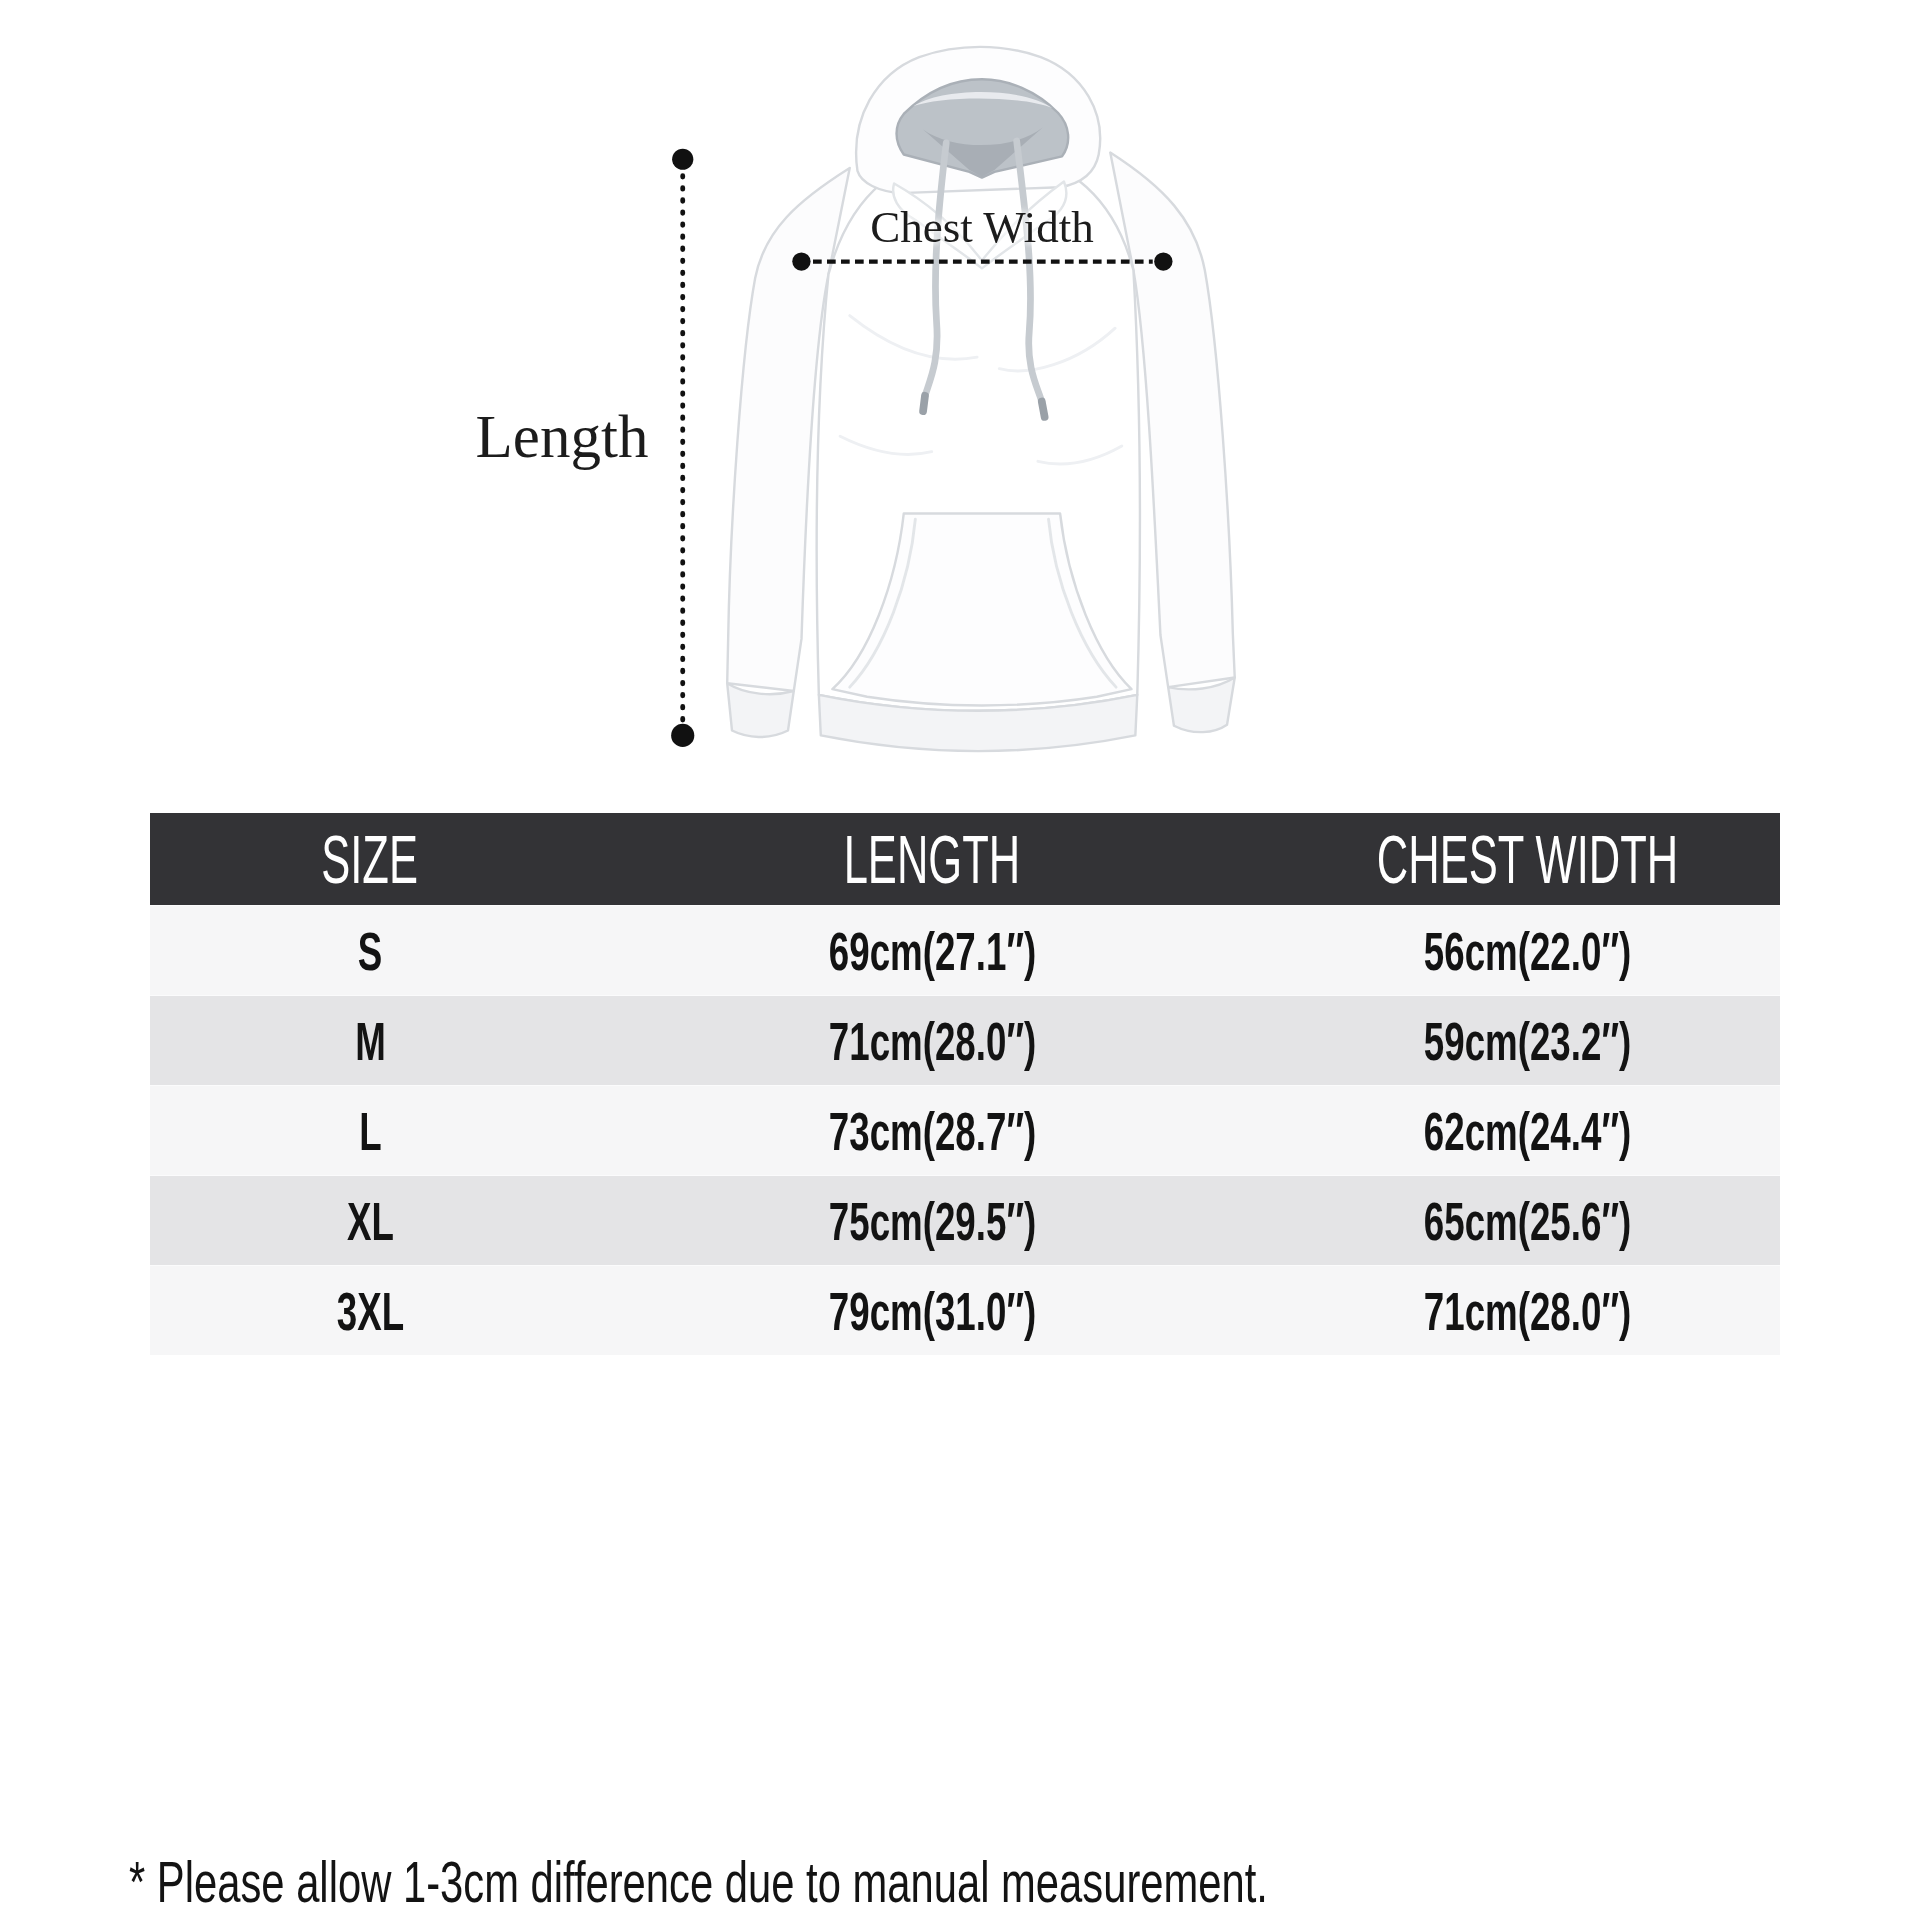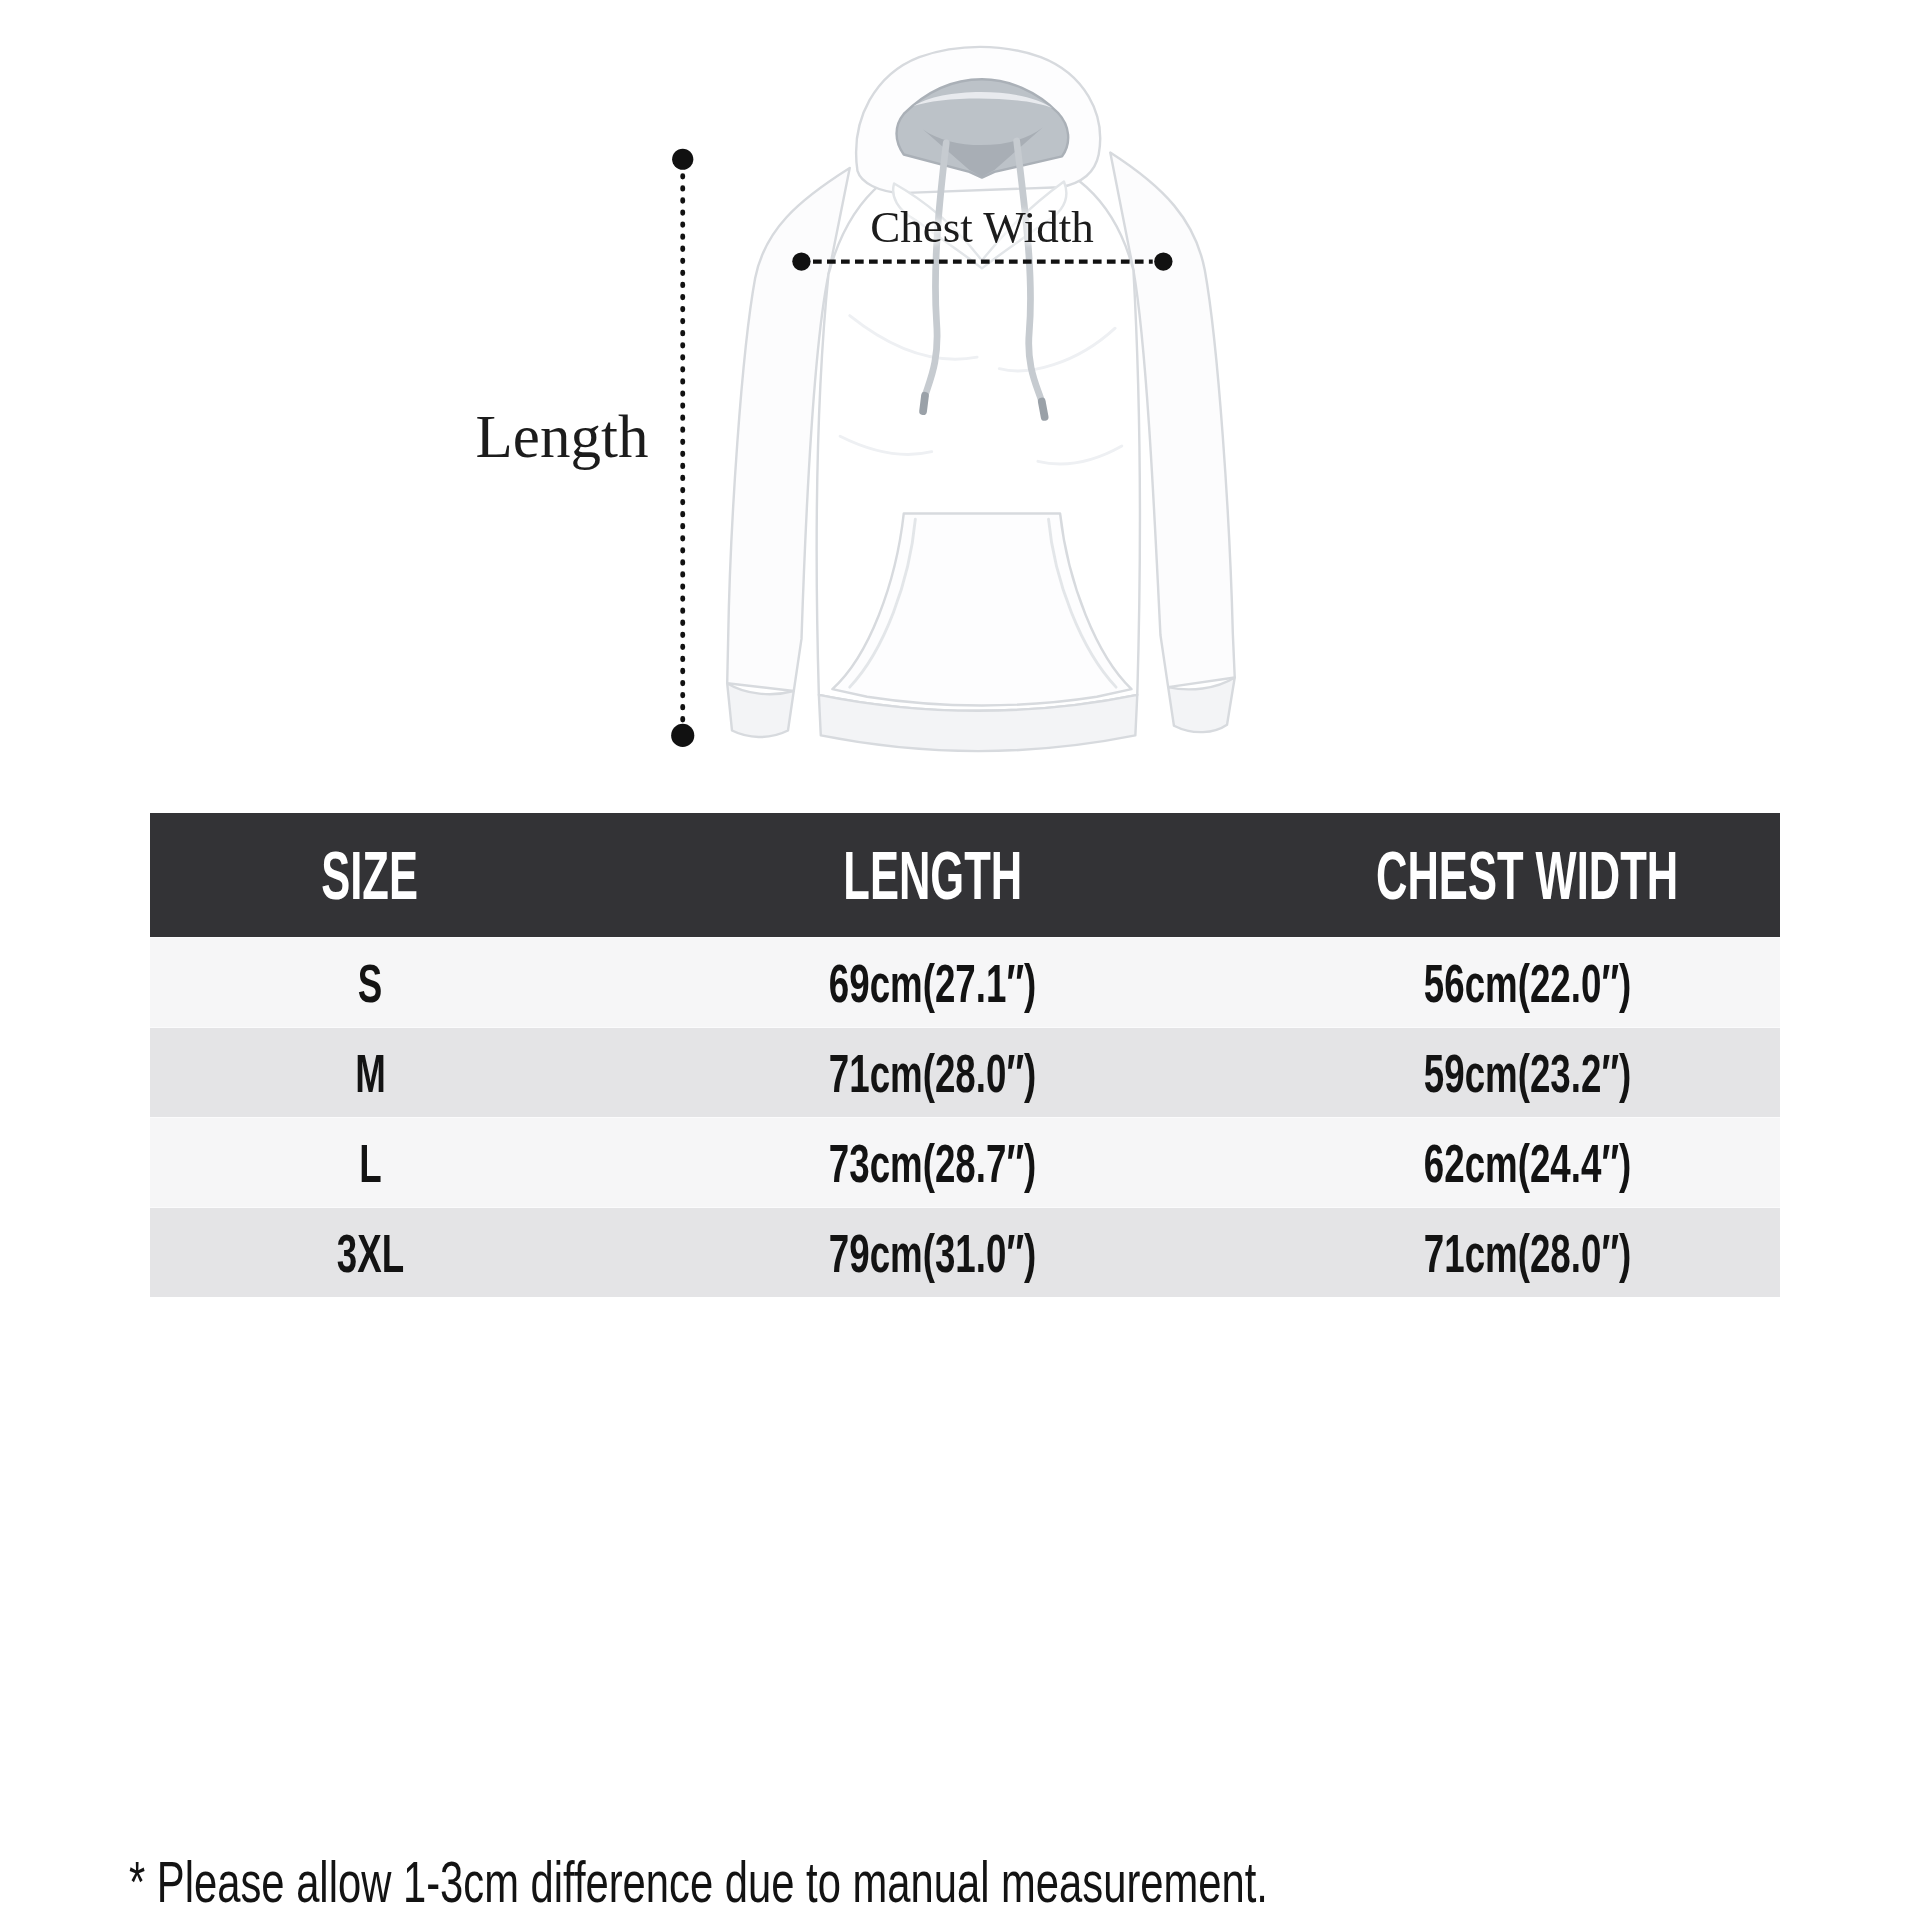--- a/index.html
+++ b/index.html
@@ -26,22 +26,22 @@
   .size-table{
     position:absolute;left:150px;top:813px;width:1630px;
     border-collapse:collapse;table-layout:fixed;
   }
   .size-table col.c1{width:27%;}
   .size-table col.c2{width:42%;}
   .size-table col.c3{width:31%;}
   .size-table th{
     background:var(--header-bg,#333336);
     color:var(--header-text,#ffffff);
-    height:92px;font-size:68px;font-weight:bold;text-align:center;
-    padding:16px;letter-spacing:0;
+    height:92px;font-size:68px;font-weight:normal;text-align:center;
+    padding:0;letter-spacing:0;
   }
   .size-table td{
     height:89px;font-size:54px;font-weight:bold;text-align:center;
     padding:0;color:var(--text,#131313);
   }
   .size-table tbody tr{border-top:1.9px solid #fbfbfc;}
   .size-table tbody tr:nth-child(odd){background:var(--row-light,#f6f6f7);}
   .size-table tbody tr:nth-child(even){background:var(--row-dark,#e4e4e6);}
   
   .cond{display:inline-block;white-space:nowrap;transform:scaleX(0.68);transform-origin:50% 50%;}
@@ -144,20 +144,25 @@
       <td><span class="cond">M</span></td>
       <td><span class="cond">71cm(28.0″)</span></td>
       <td><span class="cond">59cm(23.2″)</span></td>
     </tr>
     <tr>
       <td><span class="cond">L</span></td>
       <td><span class="cond">73cm(28.7″)</span></td>
       <td><span class="cond">62cm(24.4″)</span></td>
     </tr>
     <tr>
+      <td><span class="cond">XL</span></td>
+      <td><span class="cond">75cm(29.5″)</span></td>
+      <td><span class="cond">65cm(25.6″)</span></td>
+    </tr>
+    <tr>
       <td><span class="cond">3XL</span></td>
       <td><span class="cond">79cm(31.0″)</span></td>
       <td><span class="cond">71cm(28.0″)</span></td>
     </tr>
   </tbody>
 </table>
 
 <div class="footnote">
   <span class="cond-note">* Please allow 1-3cm difference due to manual measurement.</span>
 </div>

